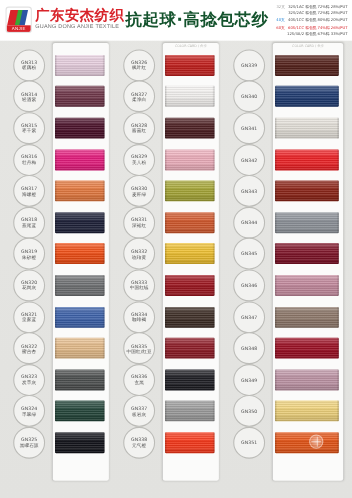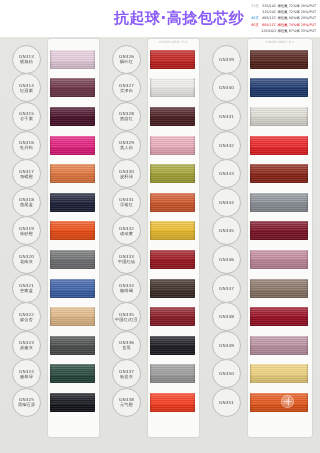--- a/index.html
+++ b/index.html
@@ -52,21 +52,21 @@
     font-size:13px;font-weight:bold;color:#d8232a;
     letter-spacing:.5px;line-height:13px;
     font-family:"DejaVu Sans",sans-serif;
   }
   .logo-en{
     font-size:5px;color:#6f6f6f;letter-spacing:.2px;line-height:7px;
     white-space:nowrap;
   }
   .headline{
     position:absolute;left:114px;top:9px;
-    font-size:15px;font-weight:bold;color:#8b5cf6;
+    font-size:15px;font-weight:bold;color:#14532d;
     letter-spacing:.5px;line-height:18px;white-space:nowrap;
     font-family:"DejaVu Sans",sans-serif;
   }
   .spec-block{
     position:absolute;right:4px;top:3px;
     display:flex;flex-direction:column;gap:0px;
     align-items:flex-end;
   }
   .spec-line{
     display:flex;gap:3px;align-items:baseline;
@@ -190,20 +190,32 @@
     font-family:"DejaVu Sans",sans-serif;
   }
 </style>
 </head>
 <body>
 
 <div class="card">
 
   <div class="header">
 
+    <div class="logo-wrap">
+      <div class="logo-mark">
+        <div class="bar-red"></div>
+        <div class="bar-grn"></div>
+        <div class="bar-blu"></div>
+        <div class="mark-text">ANJIE</div>
+      </div>
+      <div class="logo-txt">
+        <div class="logo-cn">广东安杰纺织</div>
+        <div class="logo-en">GUANG DONG ANJIE TEXTILE</div>
+      </div>
+    </div>
 
     <div class="headline">抗起球·高捻包芯纱</div>
 
     <div class="spec-block">
       <div class="spec-line">
         <span class="sp-tag">32支</span>
         <span class="sp-body">32S/1AC 棉包氨 72%棉 28%/PUT</span>
       </div>
       <div class="spec-line">
         <span class="sp-tag"></span>

